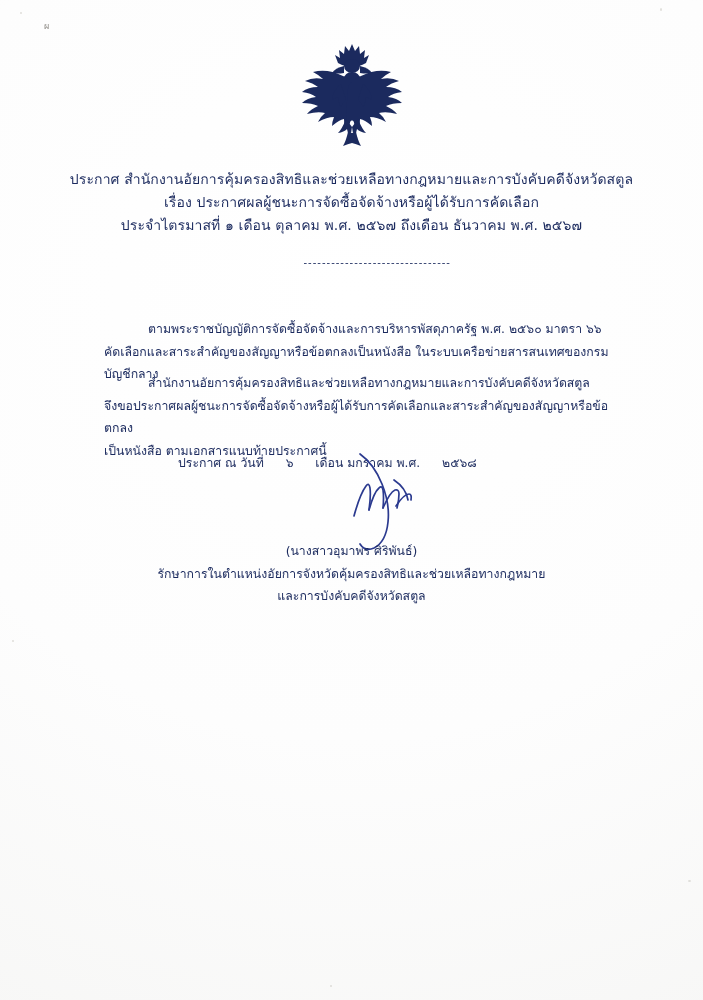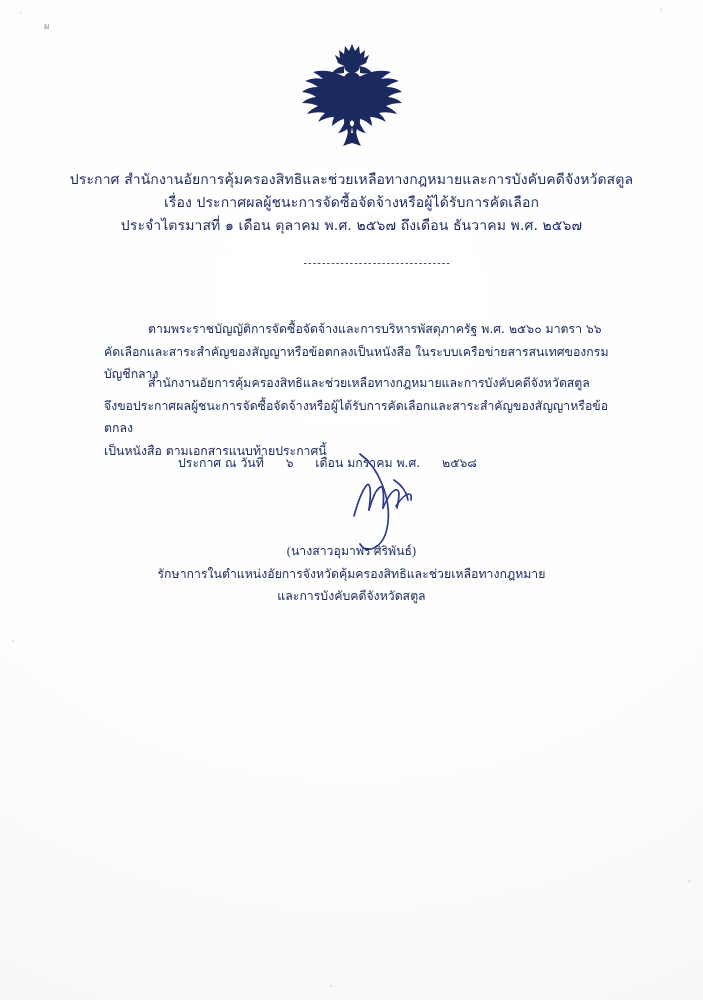--- a/index.html
+++ b/index.html
@@ -117,21 +117,21 @@
   .signblock {
     position: absolute;
     left: 0;
     width: 703px;
     top: 540px;
     text-align: center;
     color: #1b2a5e;
     font-size: 12.3px;
     line-height: 22.5px;
   }
-  .signblock .ln { display: block; white-space: nowrap; font-family: Liberation Serif, serif; }
+  .signblock .ln { display: block; white-space: nowrap; }
 
   
   .stray {
     position: absolute;
     left: 44px;
     top: 22px;
     color: #8d8a85;
     font-size: 9px;
     line-height: 9px;
   }

